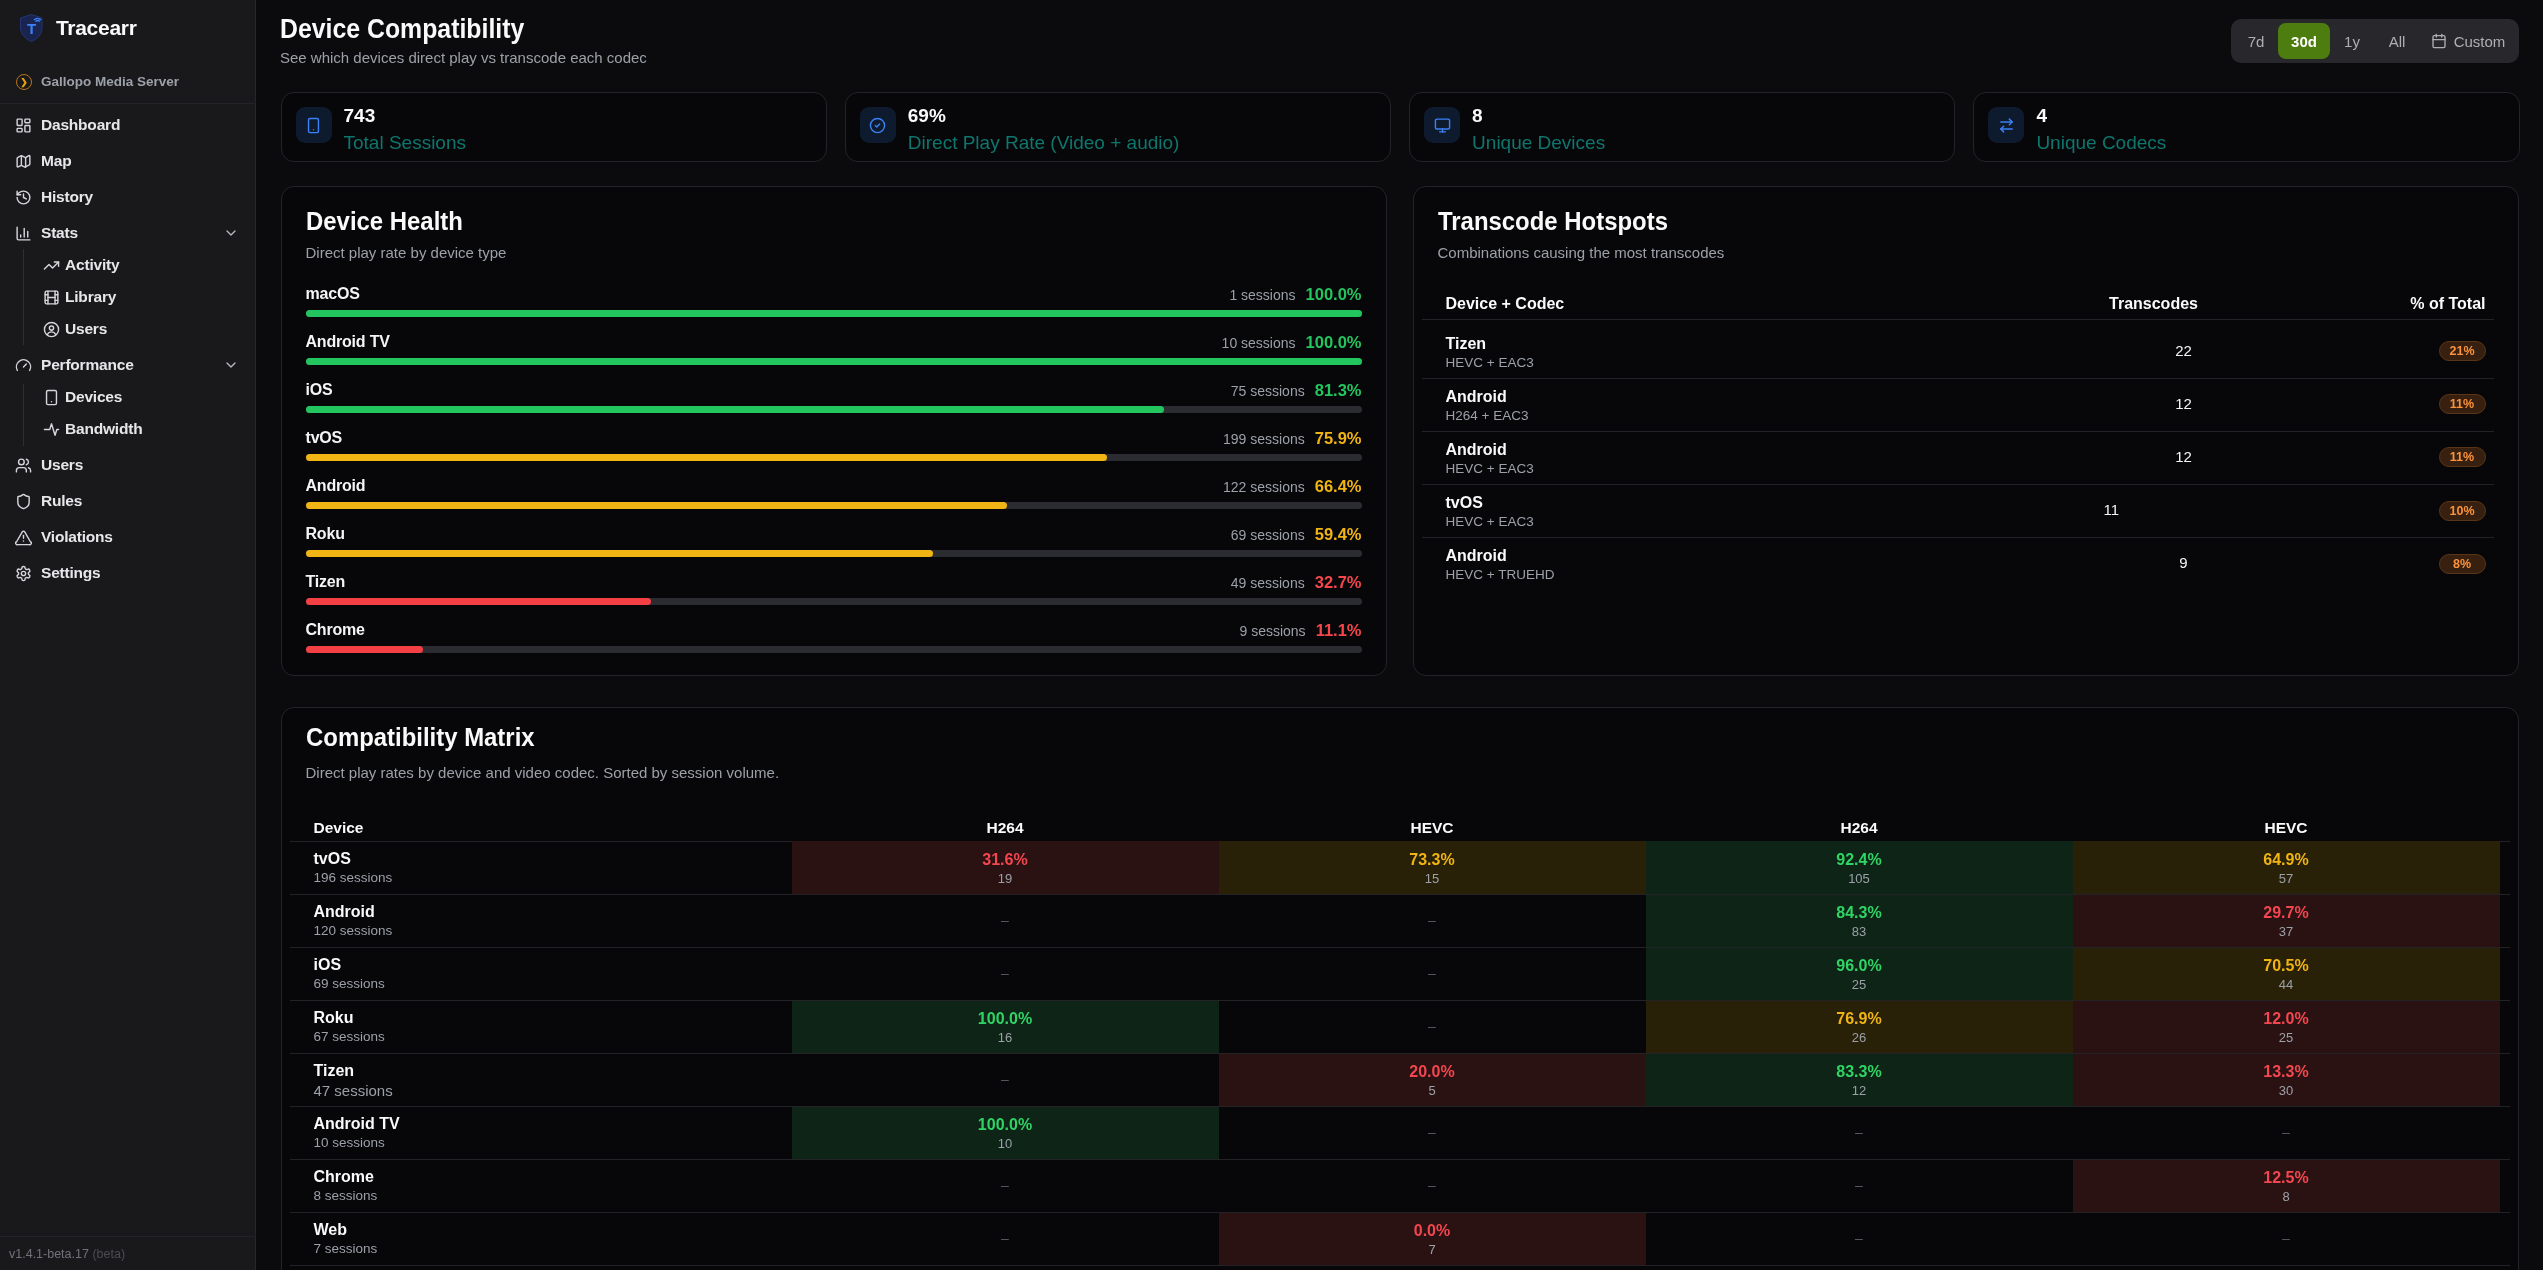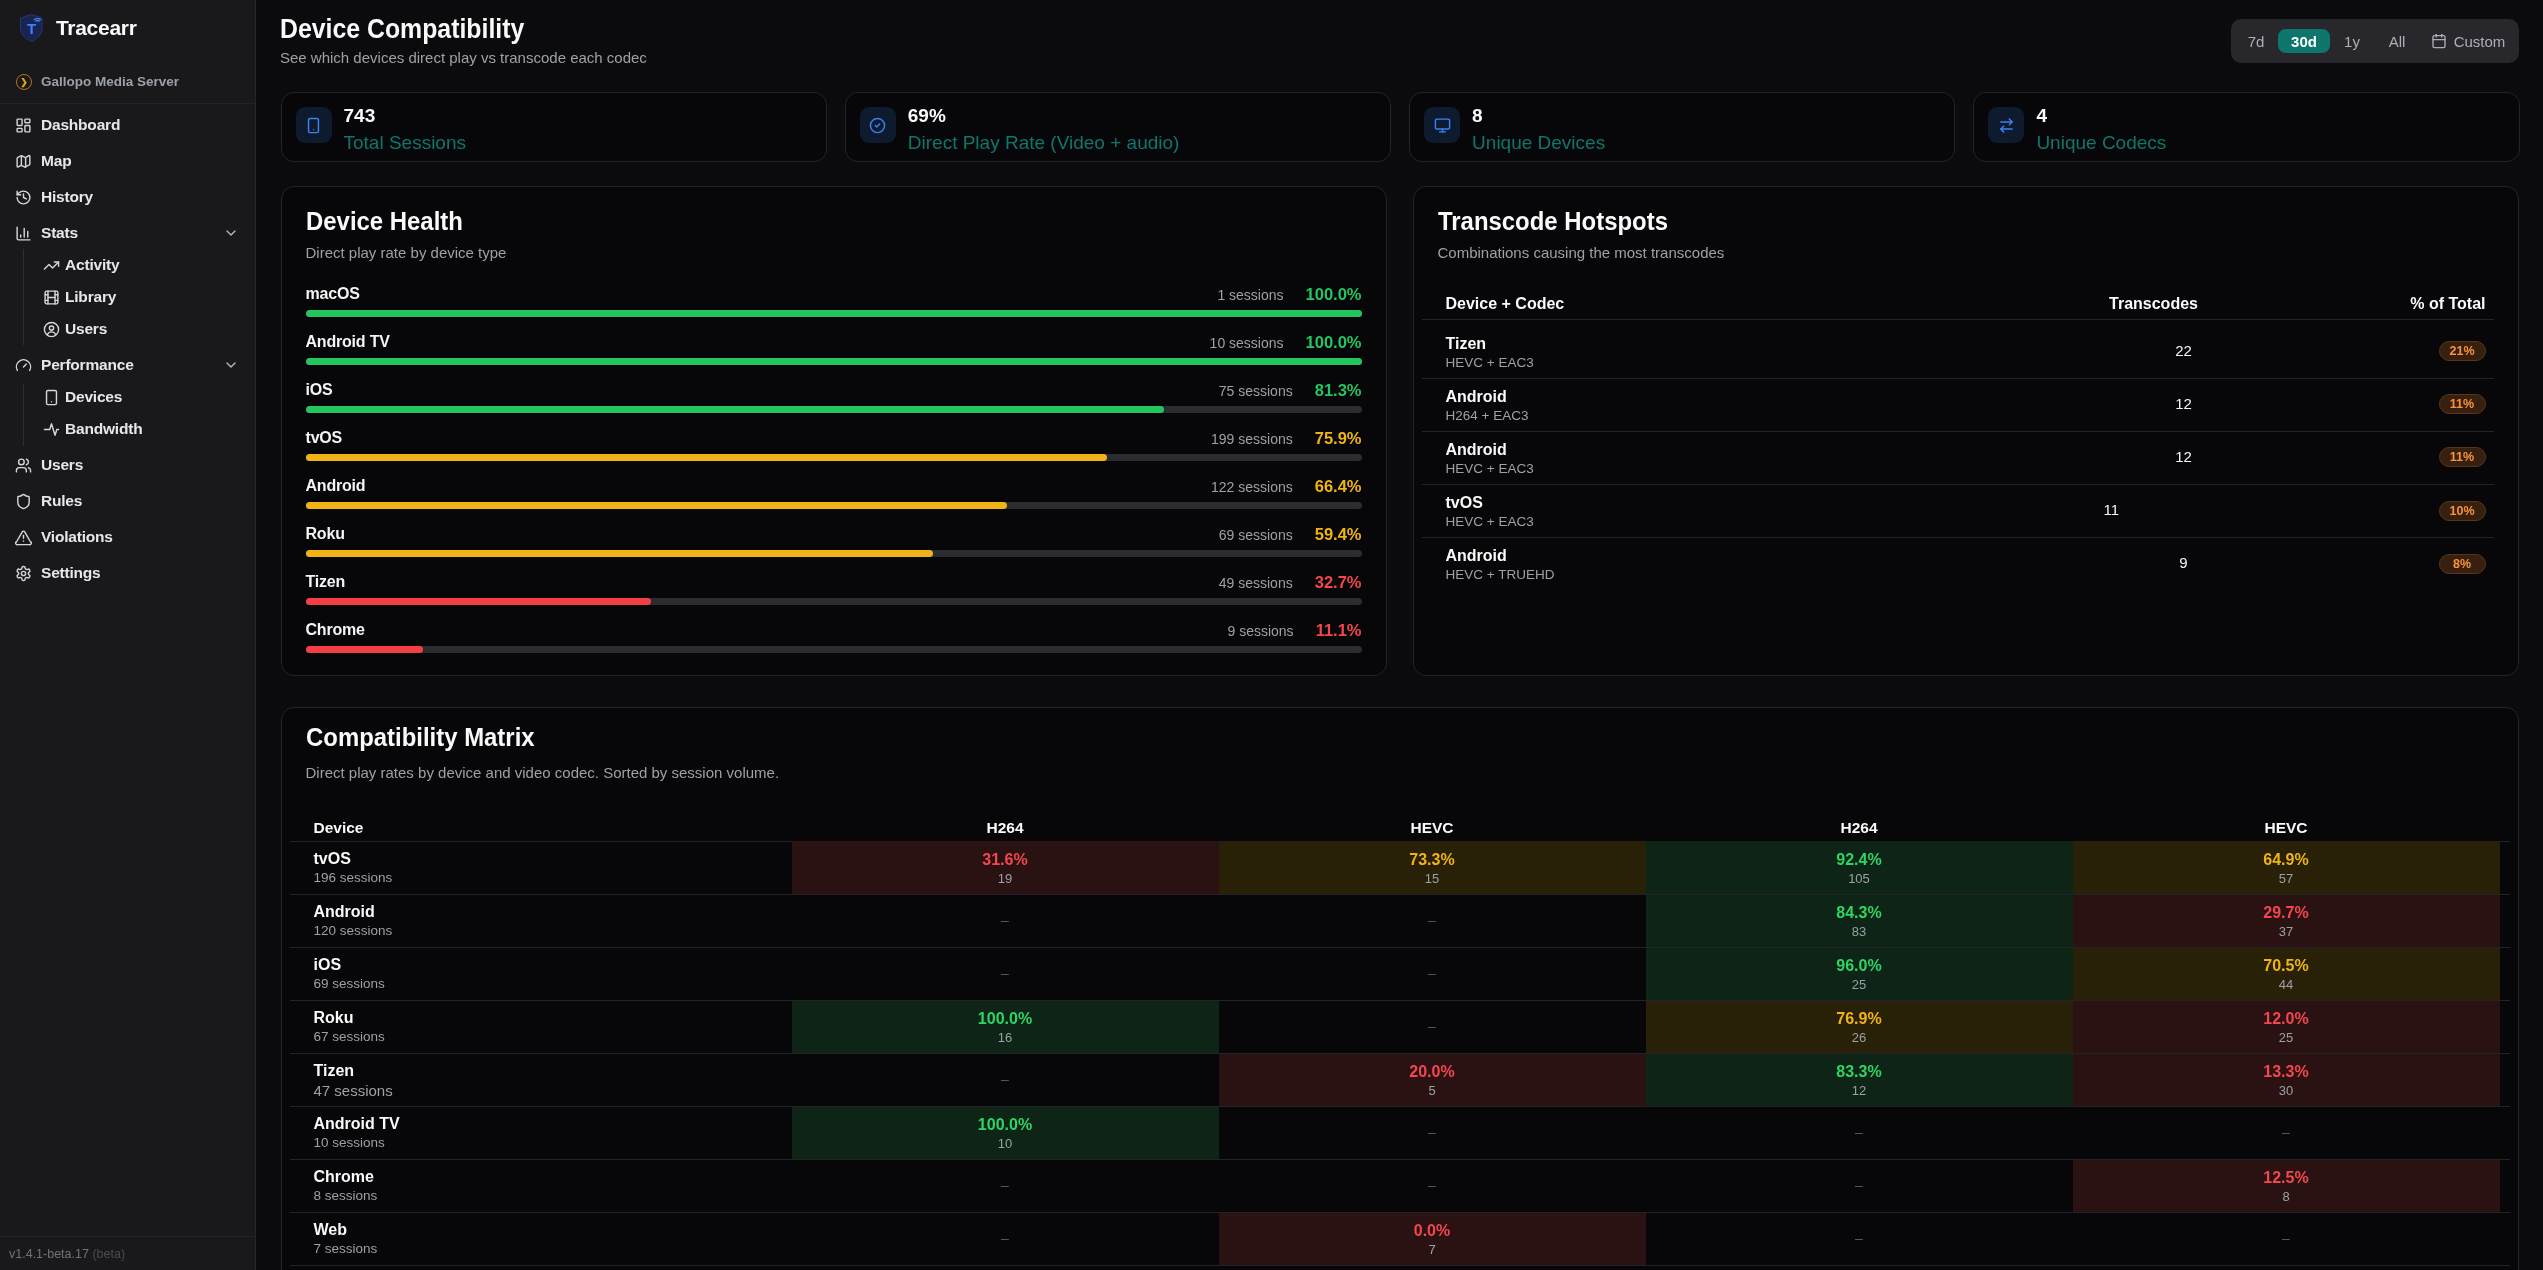--- a/index.html
+++ b/index.html
@@ -13,21 +13,21 @@
 .sub .tx{left:65px;font-weight:600}
 .chev{position:absolute;right:17px;top:50%;margin-top:-8px}
 .panel{position:absolute;background:#070709;border:1px solid #232329;border-radius:13px}
 .ptitle{position:absolute;left:24px;font-size:26px;font-weight:700;color:#fafafa;transform:scaleX(0.92);transform-origin:0 50%;white-space:nowrap}
 .psub{position:absolute;left:24px;font-size:15px;color:#9ca0a8}
 .card{position:absolute;top:92px;height:70px;background:#070709;border:1px solid #232329;border-radius:13px}
 .cicon{position:absolute;left:14px;top:14px;width:36px;height:36px;border-radius:9px;background:#0e1a2e;display:flex;align-items:center;justify-content:center}
 .cval{position:absolute;left:62px;top:12px;font-size:19px;font-weight:700;color:#fafafa}
 .clab{position:absolute;left:62px;top:39px;font-size:19px;color:#0f766e}
 .hrow-label{position:absolute;font-size:16px;font-weight:700;color:#f4f4f5;letter-spacing:-0.2px}
-.hrow-right{position:absolute;right:24px;display:flex;align-items:baseline;gap:22px}
+.hrow-right{position:absolute;right:24px;display:flex;align-items:baseline;gap:10px}
 .hsess{font-size:14px;color:#9ca0a8}
 .hpct{font-size:16.5px;font-weight:700}
 .track{position:absolute;left:24px;right:24px;height:7px;border-radius:3.5px;background:#2b2c31}
 .fill{position:absolute;left:0;top:0;height:7px;border-radius:3.5px}
 .g{color:#22c55e}.a{color:#f0b414}.r{color:#f4464b}
 .bg-g{background:#22c55e}.bg-a{background:#f0b414}.bg-r{background:#f43f44}
 .divline{position:absolute;left:24px;right:24px;height:1px;background:#222227}
 .badge{position:absolute;right:32px;width:47px;height:20px;border-radius:10px;background:#37200f;border:1px solid #5a3416;color:#fb923c;font-size:12.5px;font-weight:700;display:flex;align-items:center;justify-content:center}
 .mcell{position:absolute;top:0;height:100%}
 .mpct{position:absolute;left:0;width:100%;text-align:center;font-size:16px;font-weight:700}
@@ -196,21 +196,21 @@
 </div>
 <div class="abs" style="left:23px;top:249px;width:1px;height:96px;background:#2e2e33"></div>
 <div class="abs" style="left:23px;top:384px;width:1px;height:62px;background:#2e2e33"></div>
 <div class="abs" style="left:0;top:1236px;width:256px;height:1px;background:#232328"></div>
 <div class="abs" style="left:9px;top:1247px;font-size:12.5px;color:#71717a">v1.4.1-beta.17 <span style="color:#4b4b52">(beta)</span></div>
 </div>
 <div class="abs" style="left:280px;top:14px;font-size:27px;font-weight:700;transform:scaleX(0.92);transform-origin:0 50%;white-space:nowrap">Device Compatibility</div>
 <div class="abs" style="left:280px;top:49px;font-size:15px;color:#9ca0a8">See which devices direct play vs transcode each codec</div>
 <div class="abs" style="right:24px;top:19px;height:44px;background:#28282c;border-radius:10px;display:flex;align-items:center;padding:0 5px;gap:2px">
 <div style="width:40px;text-align:center;font-size:15px;color:#aeaeb4">7d</div>
-<div style="width:52px;height:24px;background:#0f766e;border-radius:8px;display:flex;align-items:center;justify-content:center;font-size:15px;font-weight:700;color:#ffffff">30d</div>
+<div style="width:52px;height:36px;background:#4d7c0f;border-radius:8px;display:flex;align-items:center;justify-content:center;font-size:15px;font-weight:700;color:#ffffff">30d</div>
 <div style="width:40px;text-align:center;font-size:15px;color:#aeaeb4">1y</div>
 <div style="width:46px;text-align:center;font-size:15px;color:#aeaeb4">All</div>
 <div style="width:92px;display:flex;align-items:center;justify-content:center;gap:7px;font-size:15px;color:#aeaeb4">
       <svg width="16" height="16" viewBox="0 0 24 24" fill="none" stroke="#aeaeb4" stroke-width="2" stroke-linecap="round" stroke-linejoin="round">
         <rect x="3" y="4" width="18" height="18" rx="2"></rect>
         <path d="M16 2v4"></path>
         <path d="M8 2v4"></path>
         <path d="M3 10h18"></path>
       </svg>
       <span>Custom</span>

